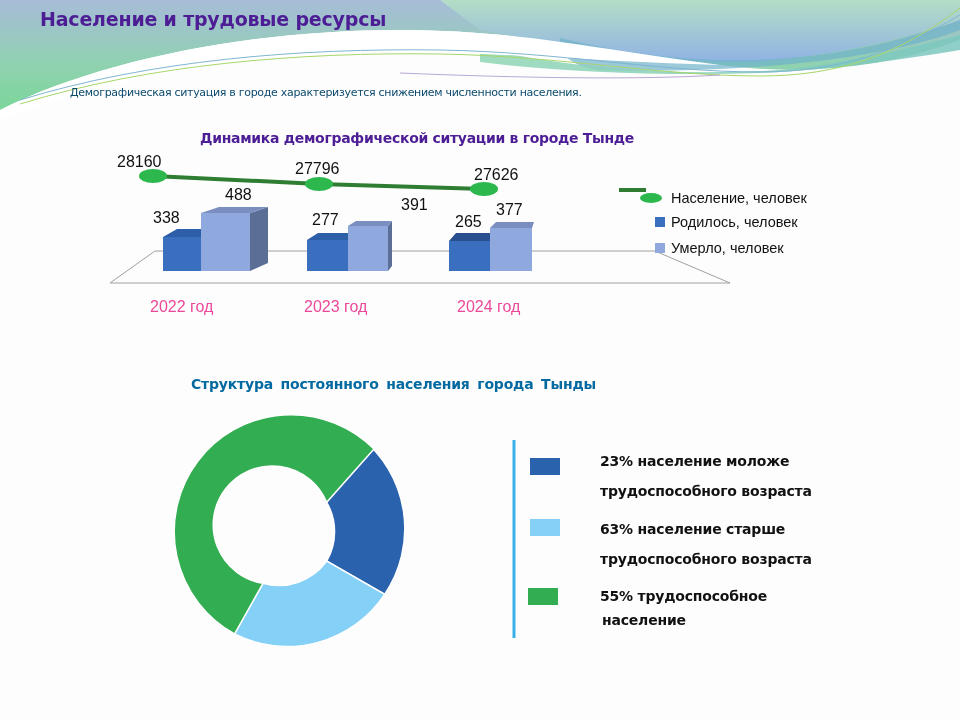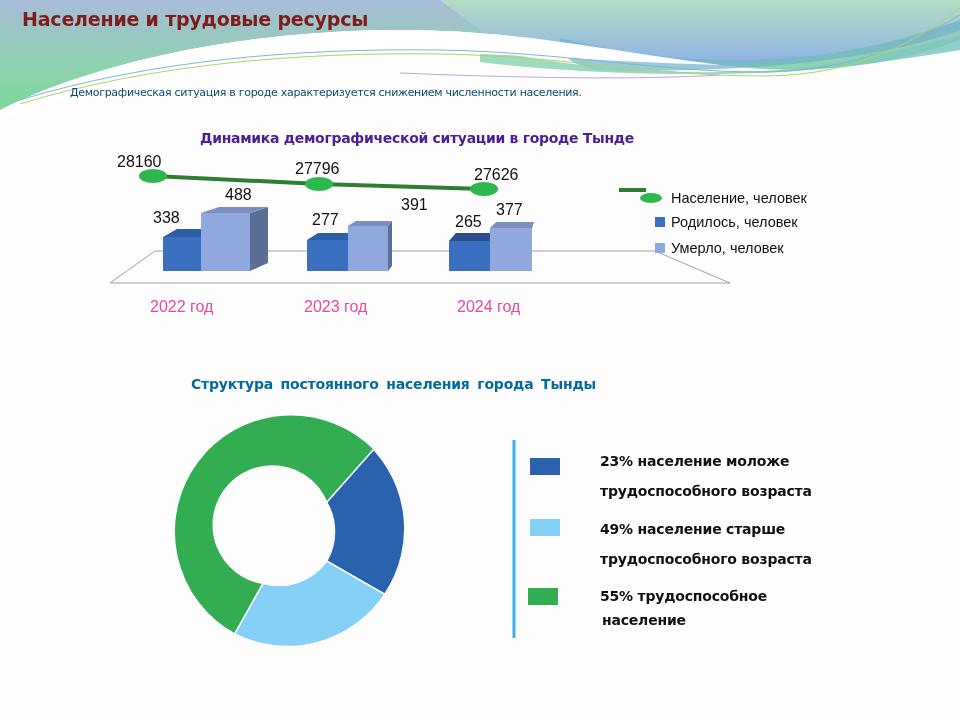--- a/index.html
+++ b/index.html
@@ -1,19 +1,19 @@
 <!DOCTYPE html>
 <html><head>
 <meta charset="utf-8">
 <style>
   html, body { margin:0; padding:0; }
   body { width:960px; height:720px; position:relative; overflow:hidden; background:#ffffff; font-family:"DejaVu Sans", sans-serif; }
   .bg { position:absolute; left:0; top:0; width:960px; height:720px; }
   .abs { position:absolute; white-space:nowrap; }
-  .title { left:22px; top:8px; font-size:19px; font-weight:bold; color:#7f1d1d; letter-spacing:-0.2px; }
+  .title { left:40px; top:8px; font-size:19px; font-weight:bold; color:#4c1d95; letter-spacing:-0.2px; }
   .subtitle { left:70px; top:86px; font-size:11px; font-weight:normal; color:#0c4a6e; letter-spacing:-0.3px; }
   .chart1-title { left:200px; top:130px; font-size:14px; font-weight:bold; color:#4c1d95; letter-spacing:-0.3px; }
   .lbl { font-size:16px; color:#111; font-family:"Liberation Sans", sans-serif; }
   .axis-lbl { font-size:16px; color:#ec4899; font-family:"Liberation Sans", sans-serif; }
   .legend1 { left:655px; top:190px; font-family:"Liberation Sans", sans-serif; font-size:14.5px; color:#111; }
   .legend1 .item { position:absolute; white-space:nowrap; }
   .chart2-title { left:191px; top:376px; font-size:14px; font-weight:bold; color:#0369a1; word-spacing:3px; letter-spacing:-0.2px; }
   .legend2 .txt { position:absolute; font-size:14px; font-weight:bold; color:#111; white-space:nowrap; letter-spacing:-0.2px;margin-left:20px; }
   .swatch { position:absolute; width:30px; height:17px; }
 </style>
@@ -133,19 +133,19 @@
 
   <line x1="514" y1="440" x2="514" y2="638" stroke="#3ab0e6" stroke-width="3"></line>
 </svg>
 
 <div class="legend2">
   <div class="swatch" style="left:530px; top:458px; background:#2a62ad;"></div>
   <div class="txt" style="left:580px; top:453px;">23%   население моложе</div>
   <div class="txt" style="left:580px; top:483px;">трудоспособного возраста</div>
 
   <div class="swatch" style="left:530px; top:519px; background:#85d0f7;"></div>
-  <div class="txt" style="left:580px; top:521px;">49%   население старше</div>
+  <div class="txt" style="left:580px; top:521px;">63%   население старше</div>
   <div class="txt" style="left:580px; top:551px;">трудоспособного возраста</div>
 
   <div class="swatch" style="left:528px; top:588px; background:#33ad52;"></div>
   <div class="txt" style="left:580px; top:588px;">55%  трудоспособное</div>
   <div class="txt" style="left:582px; top:612px;"> население</div>
 </div>
 
 </body></html>

